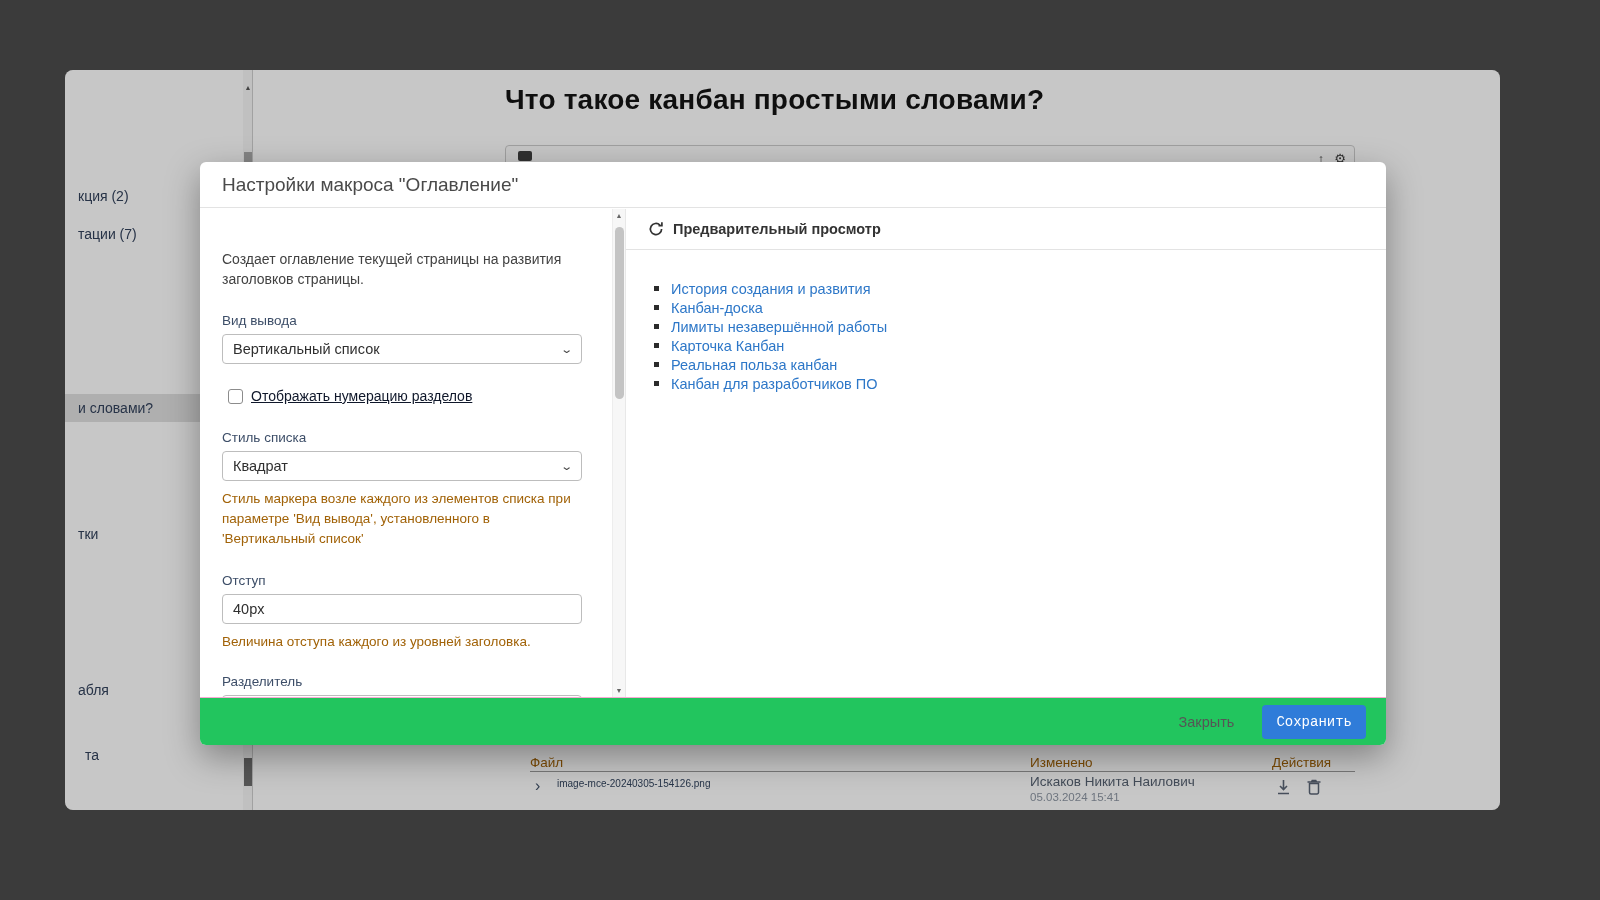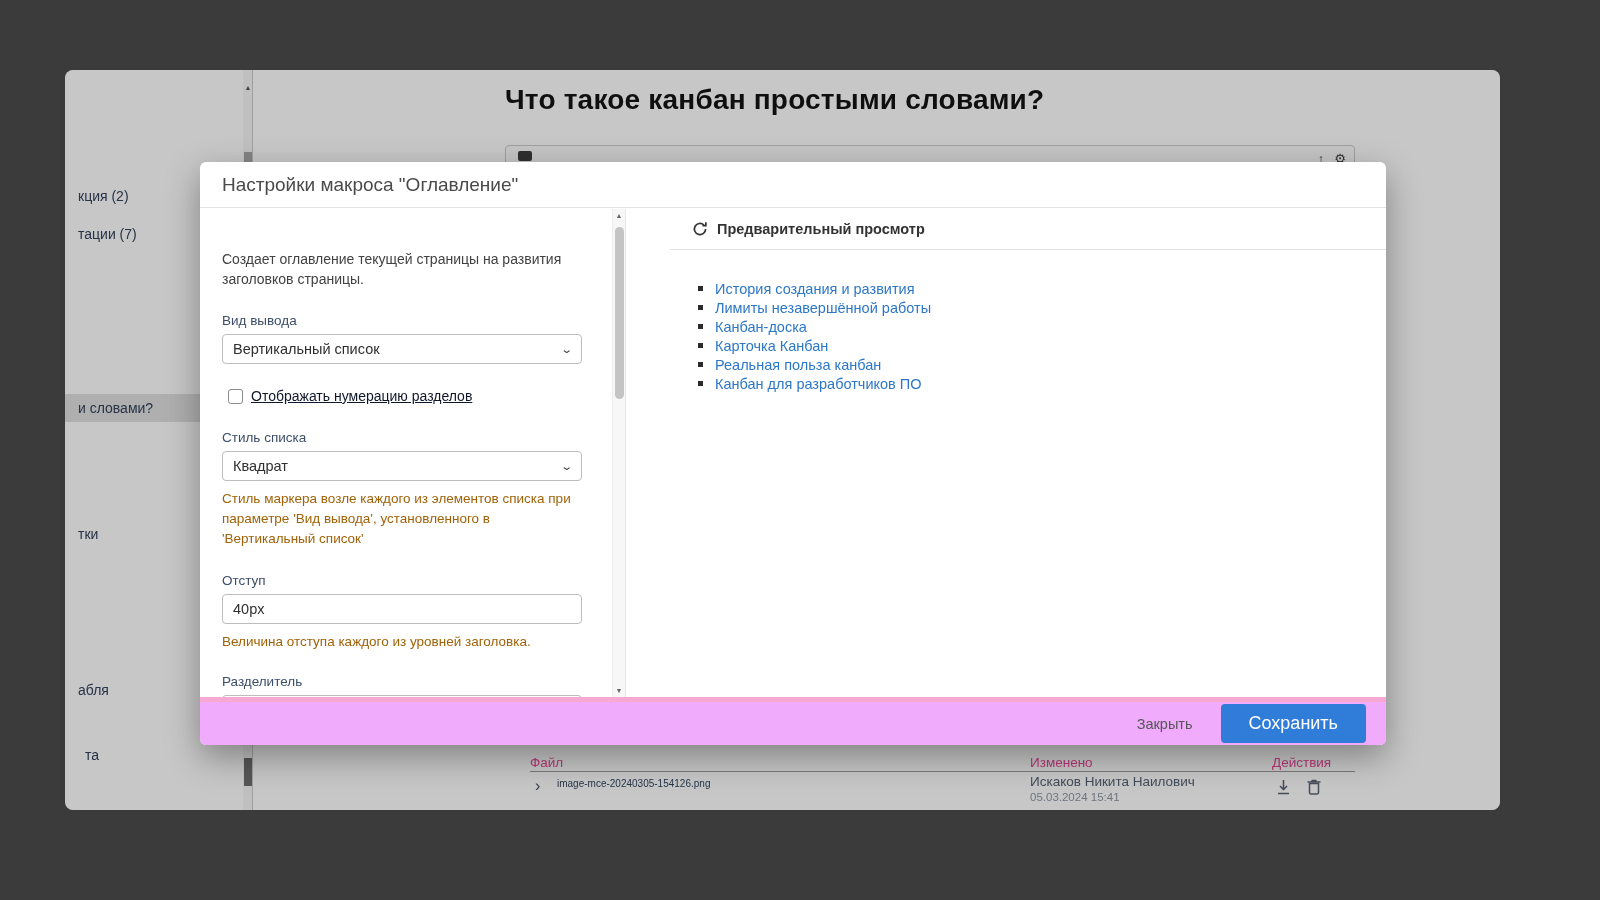--- a/index.html
+++ b/index.html
@@ -50,21 +50,21 @@
   }
   .attach-panel-header {
     display:flex; justify-content:space-between; align-items:flex-start;
     padding:5px 8px 0 12px;
   }
   .attach-left-icon { width:14px; height:10px; background:#3e3e3e; border-radius:2px; }
   .attach-header-icons { display:flex; gap:10px; font-size:13px; color:#3e3e3e; }
   .attach-header-icons span { cursor:pointer; }
 
   
-  .ftable-col { position:absolute; font-size:13.5px; color:#ec4899; }
+  .ftable-col { position:absolute; font-size:13.5px; color:#a16207; }
   .ftable-rule {
     position:absolute; left:465px; top:701px; width:825px; height:0;
     border-top:1px solid #9a9a9a;
   }
   .frow-chevron { position:absolute; left:470px; top:707px; font-size:16px; color:#44546a; cursor:pointer; }
   .frow-file { position:absolute; left:492px; top:708px; font-size:10px; color:#33455f; cursor:pointer; }
   .frow-author { position:absolute; left:965px; top:704px; font-size:13.5px; color:#576272; }
   .frow-date { position:absolute; left:965px; top:721px; font-size:11.5px; color:#8d96a3; }
   .frow-actions { position:absolute; left:1210px; top:708px; display:flex; gap:14px; }
   .frow-actions svg { cursor:pointer; }
@@ -104,45 +104,45 @@
   .select-chevron { font-size:11px; color:#444; transform:scaleX(1.4); }
   .help { font-size:13.5px; color:#a16207; line-height:20px; margin-top:8px; }
   .gap22 { margin-top:22px; } .gap24 { margin-top:24px; } .gap26 { margin-top:26px; }
   .checkbox-row { display:flex; align-items:center; margin:24px 0 0 6px; cursor:pointer; }
   .checkbox-box {
     width:15px; height:15px; border:1px solid #8c8c8c; border-radius:3px;
     background:#fff; margin-right:8px; flex:0 0 auto;
   }
   .checkbox-label { font-size:14px; color:#0f172a;text-decoration:underline; }
 
-  .right-pane { flex:1; border-left:1px solid #e8e8e8; display:flex; flex-direction:column;padding-left:44px; }
+  .right-pane { flex:1; border-left:1px solid #e8e8e8; display:flex; flex-direction:column; }
   .preview-header {
     height:41px; border-bottom:1px solid #e3e3e3; padding-left:22px;
     display:flex; align-items:center; gap:9px; font-size:14.5px; font-weight:bold; color:#333;
   }
   .preview-body { padding:32px 0 0 28px; }
   .preview-list { list-style:none; }
   .preview-list li {
     position:relative; padding-left:17px; margin-bottom:5px;
     font-size:14.5px; line-height:14px;
   }
   .preview-list li::before {
     content:""; position:absolute; left:0; top:4px; width:5px; height:5px; background:#2b2b2b;
   }
   .preview-list a { color:#2d77c8; text-decoration:none; cursor:pointer; }
 
   .modal-footer {
     position:absolute; bottom:0; left:0; right:0; height:48px;
-    border-top:5px solid #f9a8d4; border-radius:0 0 6px 6px; background:#f0abfc;
+    border-top:1px solid #f9a8d4; border-radius:0 0 6px 6px; background:#22c55e;
     display:flex; align-items:center; justify-content:flex-end; gap:28px; padding-right:20px;
   }
   .btn-close { font-size:14.5px; color:#565656; background:none; border:none; cursor:pointer; }
   .btn-save {
-    font-size:18px; color:#ffffff; background:#2f7cd9; border:none; border-radius:4px;
-    padding:9px 28px; cursor:pointer;
+    font-size:14px; color:#ffffff; background:#2f7cd9; border:none; border-radius:4px;
+    padding:9px 14px; cursor:pointer;font-family:Liberation Mono, monospace;
   }
 </style>
 </head>
 <body>
 
 <div class="app-page">
 
   <div class="sidebar">
     <div class="side-item" style="top:98px;">кция (2)</div>
     <div class="side-item" style="top:136px;">тации (7)</div>
@@ -250,22 +250,22 @@
       <div class="preview-header">
         <svg width="16" height="16" viewBox="0 0 16 16">
           <path d="M13.6 8a5.6 5.6 0 1 1-1.7-4" fill="none" stroke="#333" stroke-width="1.7"></path>
           <path d="M13.9 1.2v3.4h-3.4" fill="none" stroke="#333" stroke-width="1.7"></path>
         </svg>
         <span>Предварительный просмотр</span>
       </div>
       <div class="preview-body">
         <ul class="preview-list">
           <li><a>История создания и развития</a></li>
+          <li><a>Канбан-доска</a></li>
           <li><a>Лимиты незавершённой работы</a></li>
-          <li><a>Канбан-доска</a></li>
           <li><a>Карточка Канбан</a></li>
           <li><a>Реальная польза канбан</a></li>
           <li><a>Канбан для разработчиков ПО</a></li>
         </ul>
       </div>
     </div>
   </div>
 
   <div class="modal-footer">
     <button class="btn-close">Закрыть</button>

